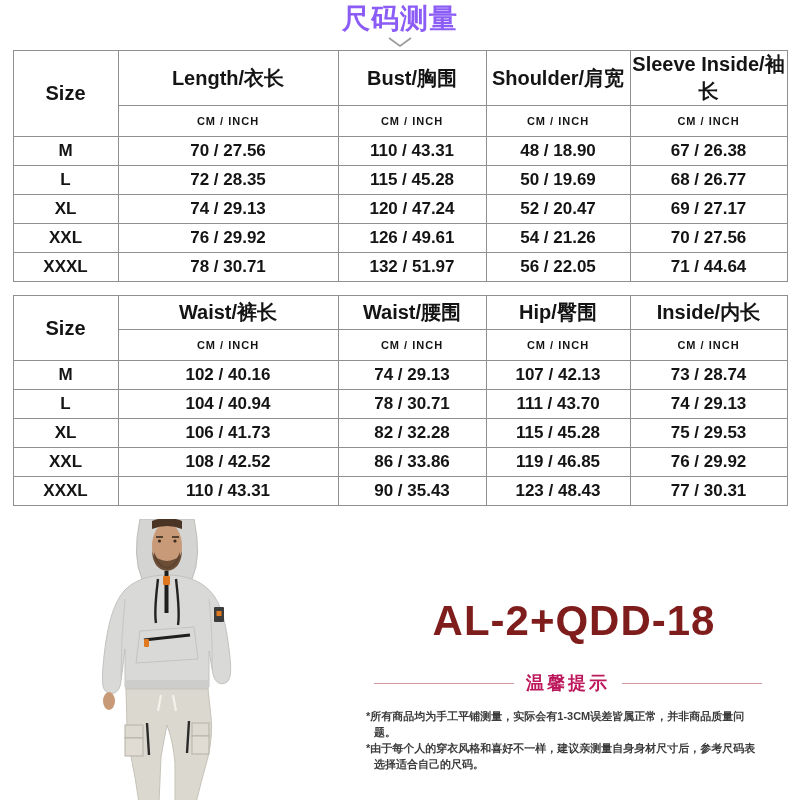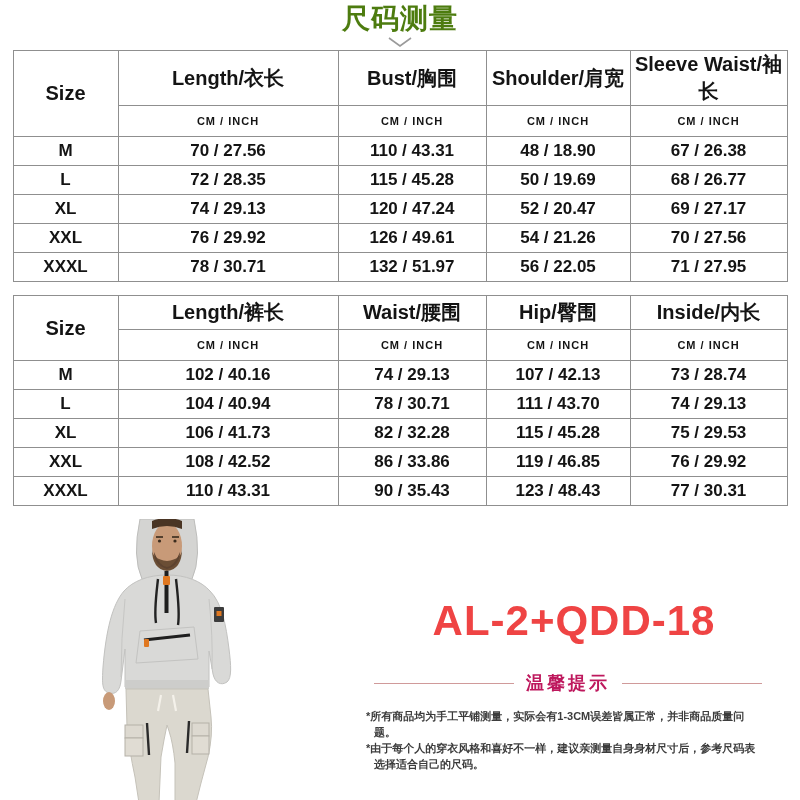--- a/index.html
+++ b/index.html
@@ -2,42 +2,42 @@
 <html><head>
 <meta charset="utf-8">
 <style>
   html,body{margin:0;padding:0;}
   body{
     width:800px;height:800px;position:relative;overflow:hidden;
     background:#ffffff;color:#141414;
     font-family:"Liberation Sans","DejaVu Sans",sans-serif;
   }
   .header{text-align:center;padding-top:2px;}
-  .title{font-size:28px;font-weight:700;letter-spacing:1px;line-height:34px;color:#4d7c0f;margin:0;}
+  .title{font-size:28px;font-weight:700;letter-spacing:1px;line-height:34px;color:#8b5cf6;margin:0;}
   .chevron{height:14px;line-height:8px;}
   
   table.size-table{
     border-collapse:collapse;width:774px;margin:0 auto;table-layout:fixed;
   }
   #table-bottom{margin-top:13px;}
   .size-table th,.size-table td{
     border:1px solid #8f8f8f;text-align:center;vertical-align:middle;
     padding:0;font-weight:700;color:#141414;
   }
   .size-table thead .label-row th{font-size:20px;height:33px;}
   .size-table thead .unit-row th{font-size:11px;height:30px;letter-spacing:1px;}
   .size-table tbody td{font-size:17px;height:28px;}
   .size-table .size-th{font-size:16px;}
   
   .bottom-section{position:relative;height:316px;margin-top:13px;}
   .product-photo{position:absolute;left:88px;top:0;width:270px;height:314px;}
   .info{position:absolute;left:356px;top:0;width:436px;}
   .product-code{
     margin-top:78px;text-align:center;
-    font-size:42px;font-weight:700;color:#ef4444;letter-spacing:1px;
+    font-size:42px;font-weight:700;color:#7f1d1d;letter-spacing:1px;
   }
   .tips-header{display:flex;align-items:center;gap:12px;margin-top:26px;padding:0 30px 0 18px;}
   .tips-line{flex:1;height:0;border-top:1px solid #d09a9a;}
   .tips-title{color:#be185d;font-size:18px;font-weight:700;letter-spacing:3px;white-space:nowrap;}
   .tips{margin:13px 30px 0 10px;}
   .tip{
     font-size:11px;color:#3c3c3c;line-height:16px;margin:0;
     padding-left:8px;text-indent:-8px;font-weight:600;
   }
 </style>
@@ -60,21 +60,21 @@
       <col style="width:148px">
       <col style="width:144px">
       <col style="width:157px">
     </colgroup>
   <thead>
     <tr class="label-row">
       <th class="size-th" rowspan="2">Size</th>
       <th>Length/衣长</th>
       <th>Bust/胸围</th>
       <th>Shoulder/肩宽</th>
-      <th>Sleeve Waist/袖长</th>
+      <th>Sleeve Inside/袖长</th>
     </tr>
     <tr class="unit-row">
       <th>CM / INCH</th>
       <th>CM / INCH</th>
       <th>CM / INCH</th>
       <th>CM / INCH</th>
     </tr>
   </thead>
   <tbody>
     <tr>
@@ -103,37 +103,37 @@
       <td>76 / 29.92</td>
       <td>126 / 49.61</td>
       <td>54 / 21.26</td>
       <td>70 / 27.56</td>
     </tr>
     <tr>
       <td>XXXL</td>
       <td>78 / 30.71</td>
       <td>132 / 51.97</td>
       <td>56 / 22.05</td>
-      <td>71 / 27.95</td>
+      <td>71 / 44.64</td>
     </tr>
   </tbody>
 </table>
 
 <table class="size-table" id="table-bottom">
   <colgroup>
       <col style="width:105px">
       <col style="width:220px">
       <col style="width:148px">
       <col style="width:144px">
       <col style="width:157px">
     </colgroup>
   <thead>
     <tr class="label-row">
       <th class="size-th" rowspan="2">Size</th>
-      <th>Length/裤长</th>
+      <th>Waist/裤长</th>
       <th>Waist/腰围</th>
       <th>Hip/臀围</th>
       <th>Inside/内长</th>
     </tr>
     <tr class="unit-row">
       <th>CM / INCH</th>
       <th>CM / INCH</th>
       <th>CM / INCH</th>
       <th>CM / INCH</th>
     </tr>

